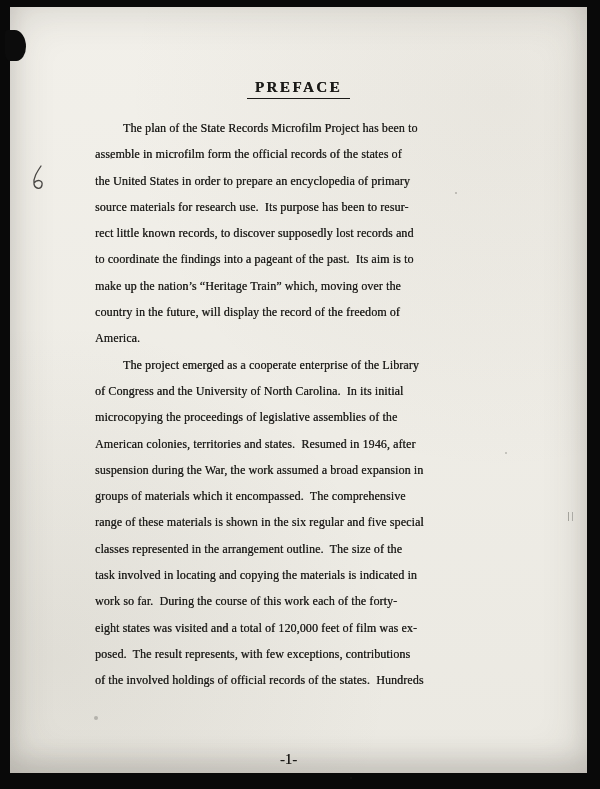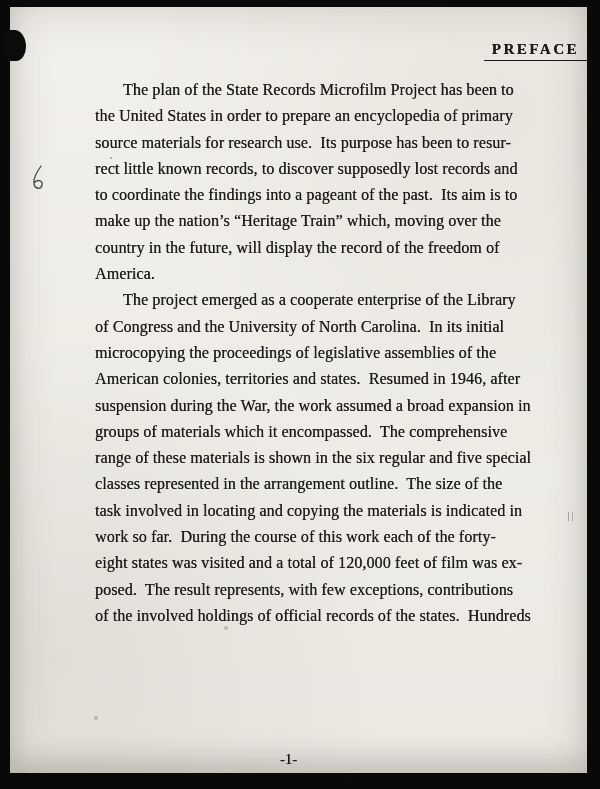--- a/index.html
+++ b/index.html
@@ -16,35 +16,35 @@
   .paper{
     position:absolute;left:10px;top:7px;width:577px;height:766px;
     background:
       radial-gradient(circle at 85% 12%, rgba(120,110,90,0.07), transparent 45%),
       radial-gradient(circle at 8% 85%, rgba(100,95,80,0.09), transparent 40%),
       linear-gradient(#f2f0ea,#ebe9e2);
     box-shadow: inset 0 0 45px rgba(60,55,45,0.18), inset 0 -14px 22px rgba(50,45,40,0.12);
     color:#1b1a18;
   }
   .title-wrap{
-    text-align:right;
-    padding-top:33px;
+    text-align:center;
+    padding-top:71px;
   }
   .title{
     display:inline-block;
     font-size:15px;
     font-weight:bold;
     letter-spacing:2.5px;
     padding:0 8px 2px 8px;
     border-bottom:1.6px solid #1b1a18;
     text-shadow:0.3px 0 0 rgba(25,25,20,0.8);
   }
   .body-text{
     margin:16px 50px 0 85px;
-    font-size:16px;
+    font-size:12px;
   }
   .line{
     height:26.3px;
     line-height:26.3px;
     white-space:pre;
     letter-spacing:0.1px;
     text-shadow:0.3px 0 0 rgba(25,25,20,0.75);
   }
   .line.first{ padding-left:28px; }
   .footer{
@@ -87,20 +87,21 @@
   <div class="paper">
 
     <div class="title-wrap">
       <span class="title">PREFACE</span>
     </div>
 
     <div class="body-text">
 
       <div>
         <div class="line first">The plan of the State Records Microfilm Project has been to</div>
+        <div class="line">assemble in microfilm form the official records of the states of</div>
         <div class="line">the United States in order to prepare an encyclopedia of primary</div>
         <div class="line">source materials for research use.  Its purpose has been to resur-</div>
         <div class="line">rect little known records, to discover supposedly lost records and</div>
         <div class="line">to coordinate the findings into a pageant of the past.  Its aim is to</div>
         <div class="line">make up the nation’s “Heritage Train” which, moving over the</div>
         <div class="line">country in the future, will display the record of the freedom of</div>
         <div class="line">America.</div>
       </div>
 
       <div>

